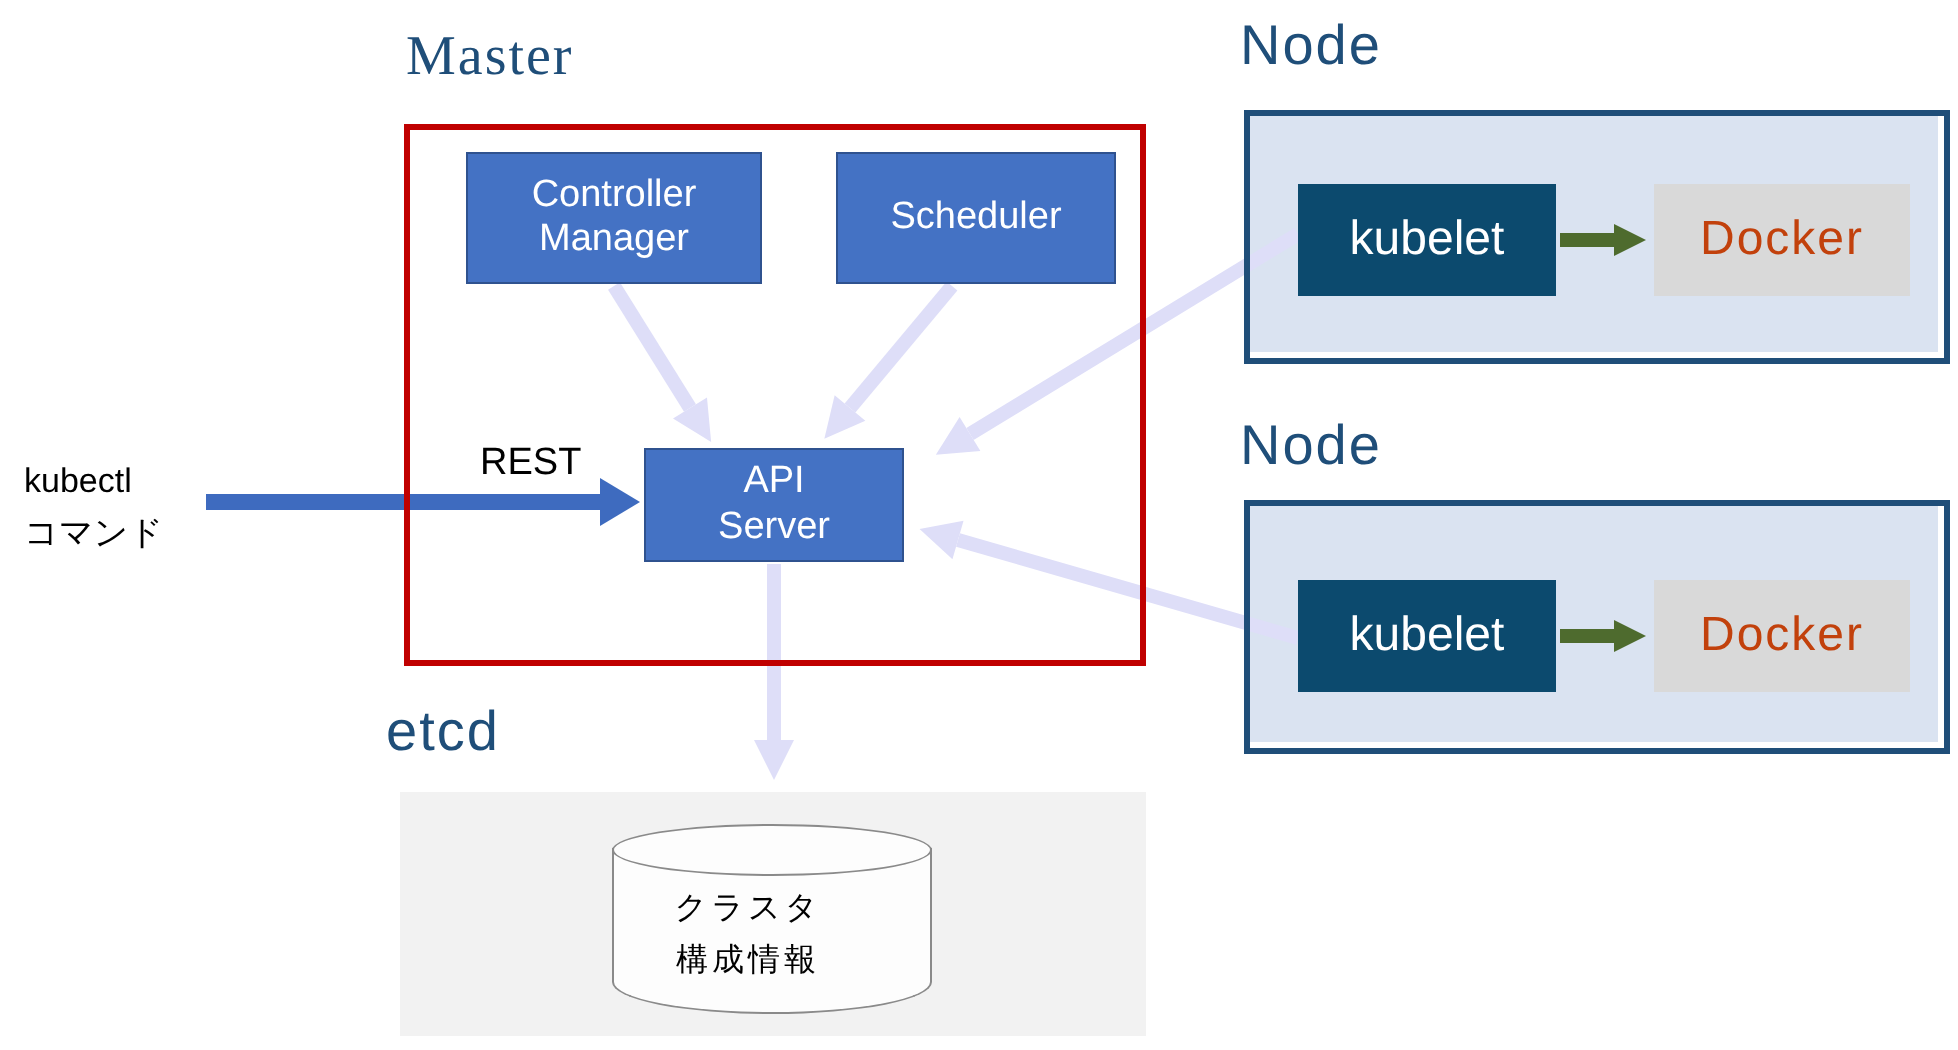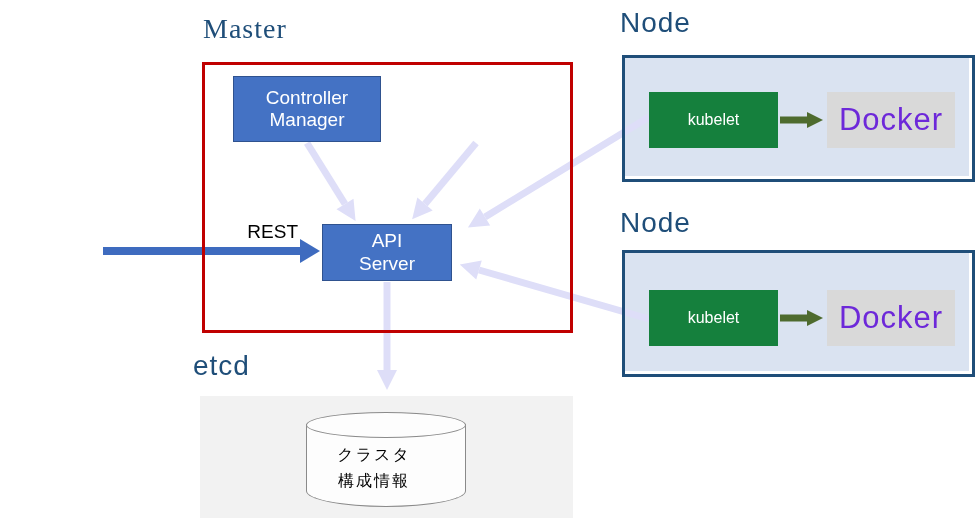--- a/index.html
+++ b/index.html
@@ -27,28 +27,28 @@
   
   .comp{
     display:flex;align-items:center;justify-content:center;text-align:center;
     white-space:pre-line;box-sizing:border-box;
   }
   .blue-box{
     background:#4472c4;border:1px solid #2f528f;color:#ffffff;
     font-size:19px;line-height:1.18;
   }
   .kubelet-box{
-    background:#15803d;color:#ffffff;font-size:16px;
+    background:#0c4a6e;color:#ffffff;font-size:24px;
   }
   .docker-box{
-    background:#d9d9d9;color:#6d28d9;font-size:31px;letter-spacing:1px;
+    background:#d9d9d9;color:#c2410c;font-size:24px;letter-spacing:1px;
   }
   
   .rest-label{
-    left:240px;top:221px;width:58px;color:#000;font-size:19px;text-align:right;
+    left:240px;top:221px;width:58px;color:#000;font-size:19px;text-align:left;
   }
   .kubectl-label{
     left:12px;top:228px;color:#000;font-size:17px;line-height:1.55;white-space:pre-line;
   }
   
   .cyl-body{
     left:306px;top:424px;width:160px;height:83px;background:#fdfdfd;
     border:1px solid #8a8a8a;border-top:none;box-sizing:border-box;
     border-radius:0 0 50% 50% / 0 0 16px 16px;
   }
@@ -100,24 +100,27 @@
   <div class="abs layer-fg section-title" style="left:620px;top:8px;">Node</div>
   <div class="abs layer-fg section-title" style="left:620px;top:208px;">Node</div>
   <div class="abs layer-fg section-title" style="left:193px;top:351px;text-align:center;">etcd</div>
 
   <div class="abs layer-fg master-border"></div>
   <div class="abs layer-fg node-border" style="left:622px;top:55px;"></div>
   <div class="abs layer-fg node-border" style="left:622px;top:250px;"></div>
 
   <div class="abs layer-fg comp blue-box" style="left:233px;top:76px;width:148px;height:66px;">Controller
 Manager</div>
+  <div class="abs layer-fg comp blue-box" style="left:418px;top:76px;width:140px;height:66px;">Scheduler</div>
   <div class="abs layer-fg comp blue-box" style="left:322px;top:224px;width:130px;height:57px;">API
 Server</div>
 
   <div class="abs layer-fg rest-label">REST</div>
+  <div class="abs layer-fg kubectl-label">kubectl
+コマンド</div>
 
   <div class="abs layer-fg comp kubelet-box" style="left:649px;top:92px;width:129px;height:56px;">kubelet</div>
   <div class="abs layer-fg comp docker-box" style="left:827px;top:92px;width:128px;height:56px;">Docker</div>
 
   <div class="abs layer-fg comp kubelet-box" style="left:649px;top:290px;width:129px;height:56px;">kubelet</div>
   <div class="abs layer-fg comp docker-box" style="left:827px;top:290px;width:128px;height:56px;">Docker</div>
 
   <div class="abs layer-fg cyl-body"></div>
   <div class="abs layer-fg cyl-top"></div>
   <div class="abs layer-fg cyl-text">クラスタ

